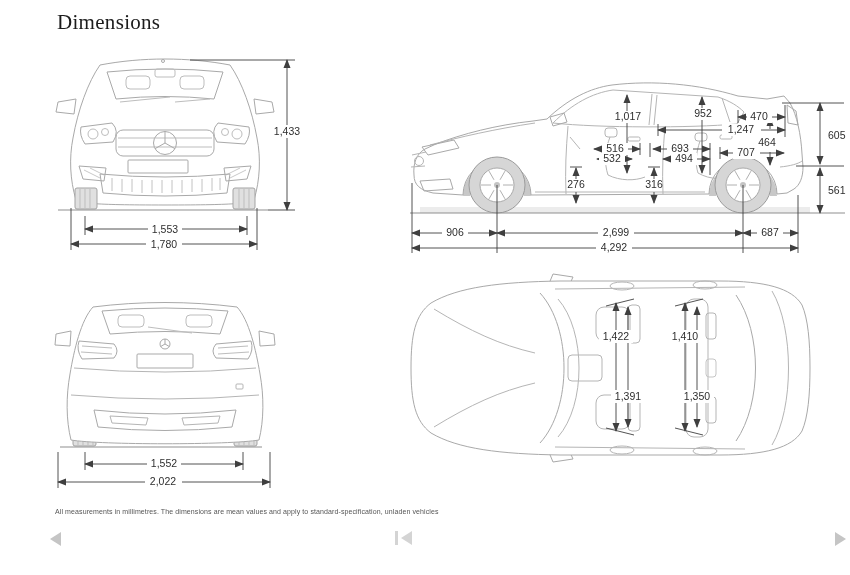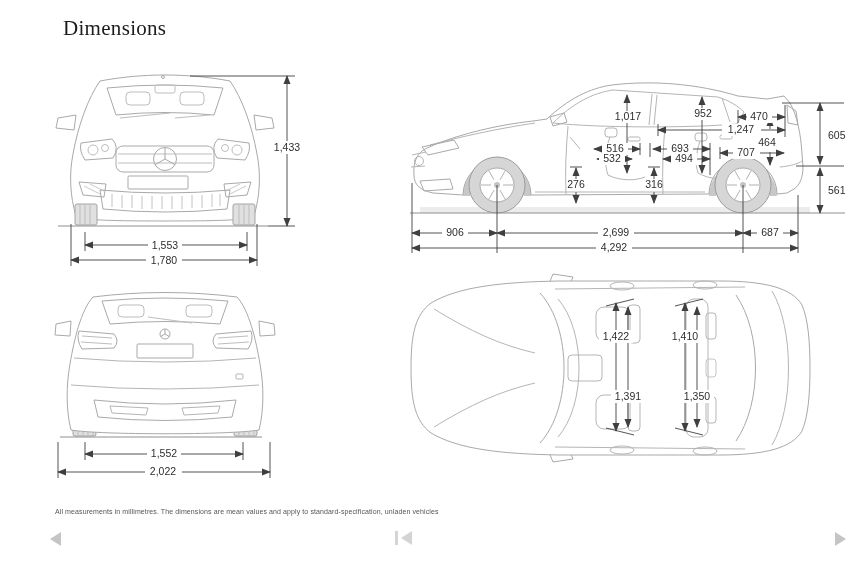--- a/index.html
+++ b/index.html
@@ -2,28 +2,28 @@
 <html><head>
 <meta charset="utf-8">
 <title>Dimensions</title>
 <style>
   html,body{margin:0;padding:0;}
   body{
     width:850px;height:575px;position:relative;overflow:hidden;
     background:#ffffff;font-family:"Liberation Sans",sans-serif;
   }
   .page-title{
-    position:absolute;left:55px;top:8px;margin:8px;
+    position:absolute;left:55px;top:8px;margin:2px;
     font-family:"Liberation Serif","DejaVu Serif",serif;
     font-size:21px;font-weight:400;color:#1c1c1c;letter-spacing:.3px;
   }
   .view{position:absolute;margin:0;padding:0;}
-  .view-front{left:50px;top:66px;}
+  .view-front{left:50px;top:50px;}
   .view-side{left:400px;top:55px;}
-  .view-rear{left:50px;top:290px;text-align:center;}
+  .view-rear{left:50px;top:300px;text-align:center;}
   .view-top{left:400px;top:273px;}
   .footnote{
     position:absolute;left:55px;top:508px;margin:0;
     font-size:7px;color:#555;letter-spacing:.1px;
   }
   .navbtn{
     position:absolute;background:none;border:none;padding:2px;margin:0;
     cursor:pointer;display:flex;align-items:center;gap:3px;
   }
   .tri-left{display:block;width:0;height:0;border-top:7px solid transparent;

